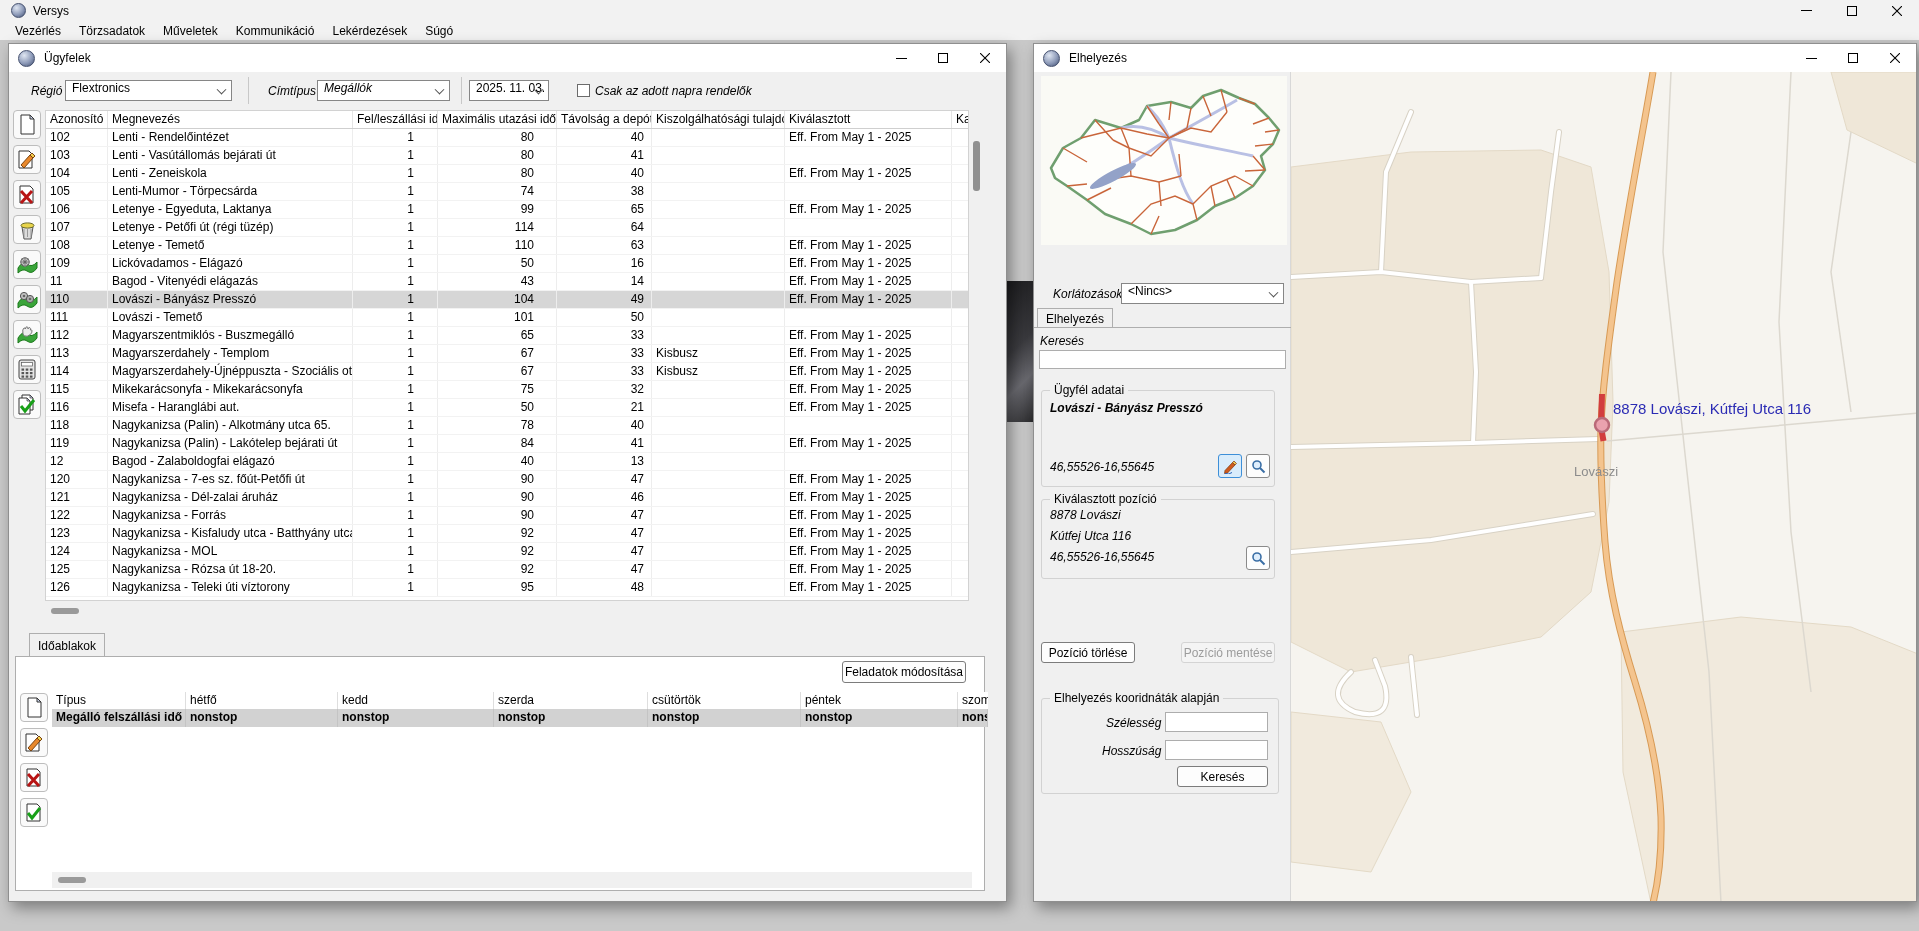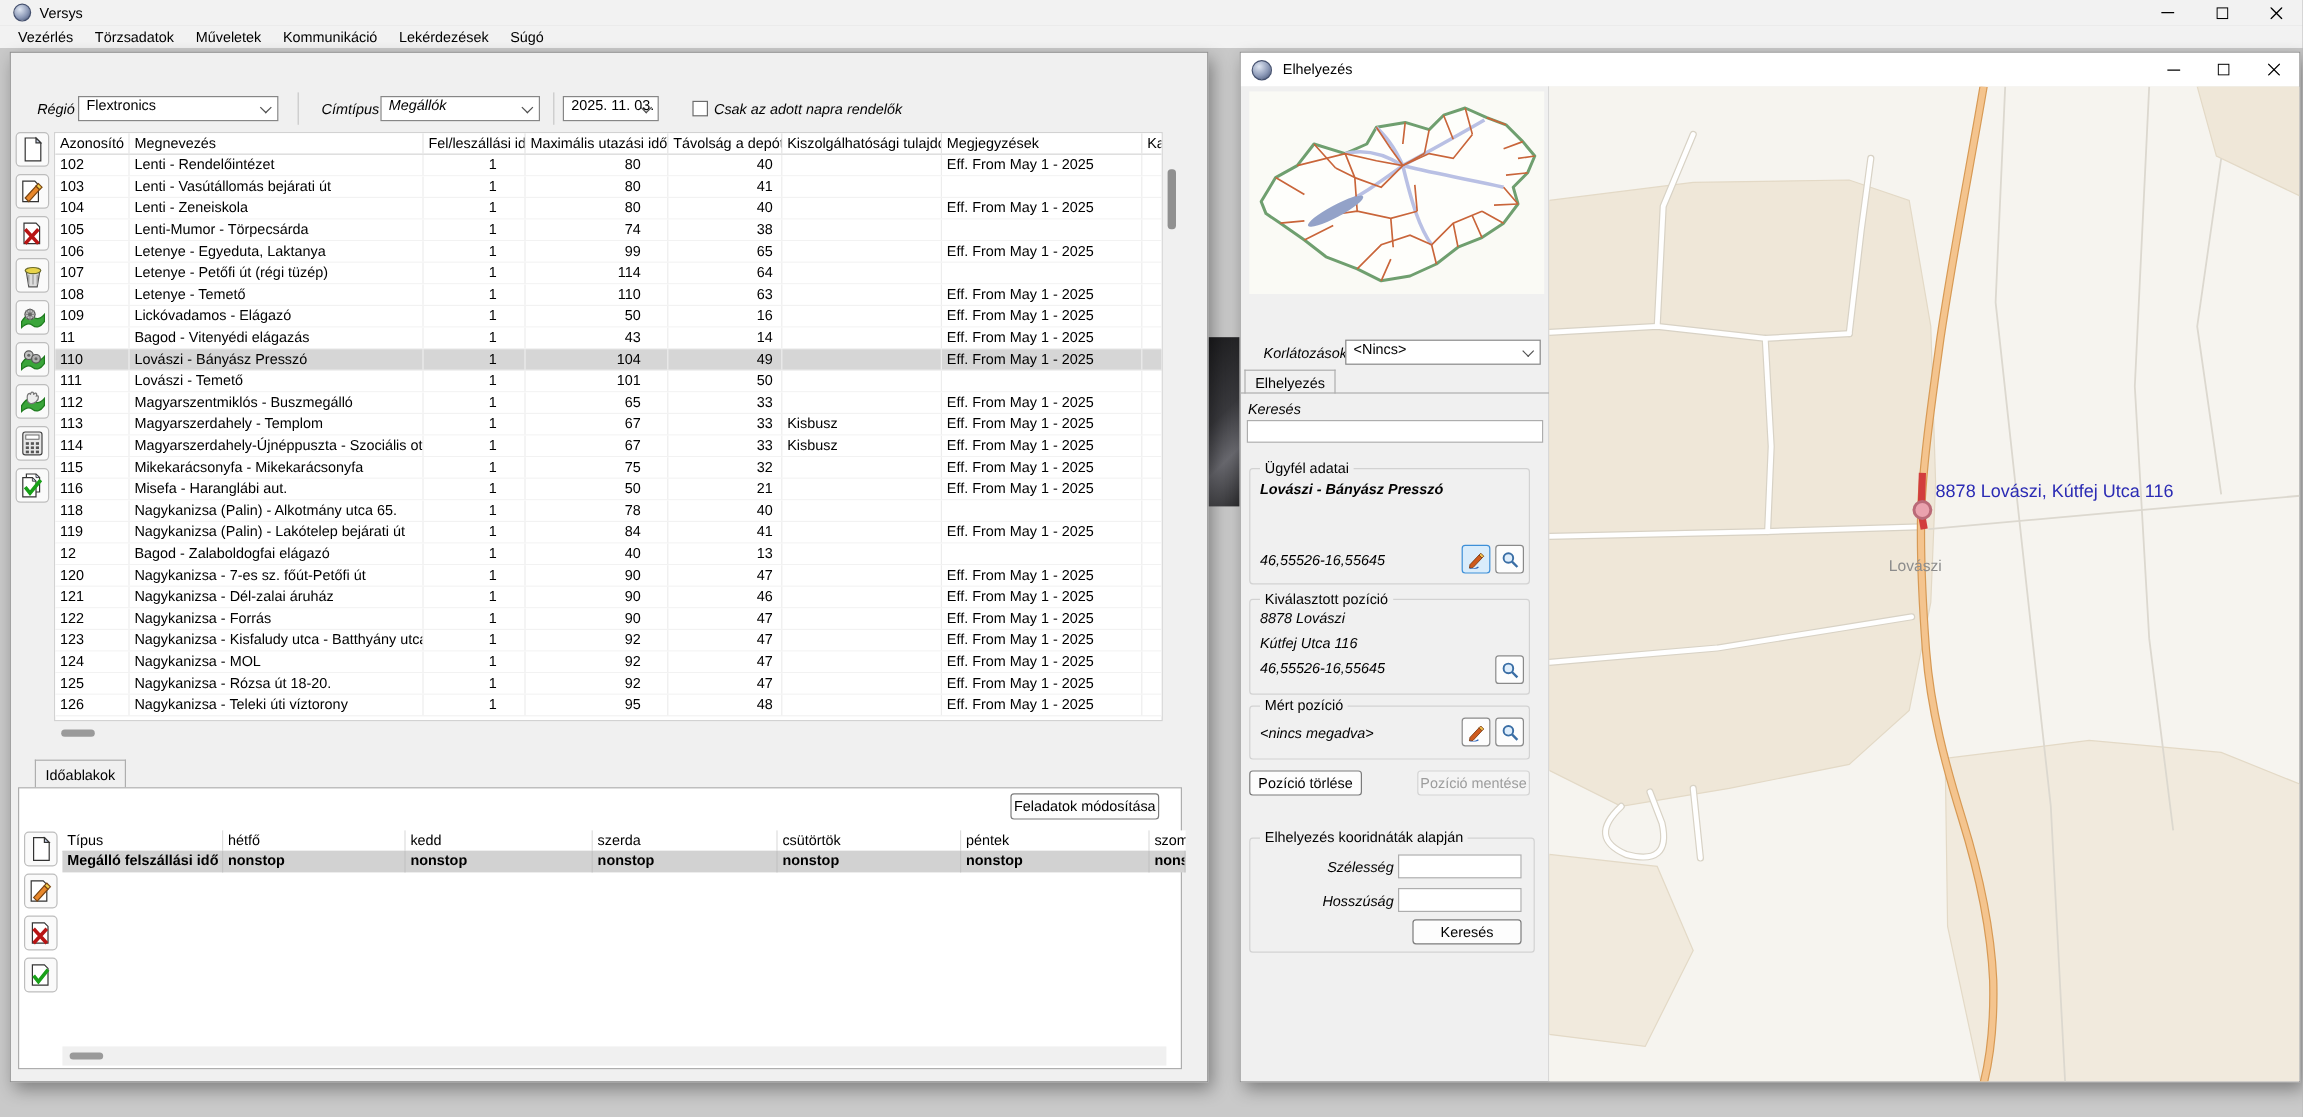--- a/index.html
+++ b/index.html
@@ -104,20 +104,41 @@
       <div class="menu-item">Műveletek</div>
       <div class="menu-item">Kommunikáció</div>
       <div class="menu-item">Lekérdezések</div>
       <div class="menu-item">Súgó</div>
     </div>
 
   <div class="mdi"></div>
   <div class="dark-patch"></div>
 
   <div class="win" style="left:8px;top:43px;width:999px;height:859px;">
+    <div class="tbar">
+      <div class="globe"></div>
+      <div class="tbar-title">Ügyfelek</div>
+      <div class="win-controls">
+        <div class="wc-btn">
+            <svg width="11" height="11">
+              <line x1="0" y1="5.5" x2="11" y2="5.5" stroke="#000" stroke-width="1"></line>
+            </svg>
+          </div>
+        <div class="wc-btn">
+            <svg width="10" height="10">
+              <rect x="0.5" y="0.5" width="9" height="9" fill="none" stroke="#000"></rect>
+            </svg>
+          </div>
+        <div class="wc-btn">
+            <svg width="10" height="10">
+              <path d="M0,0 L10,10 M10,0 L0,10" stroke="#000" stroke-width="1.1"></path>
+            </svg>
+          </div>
+      </div>
+    </div>
 
     <div class="lbl" style="left:22px;top:40px;">Régió</div>
     <div class="combo" style="left:56px;top:36px;width:167px;height:21px;">
       <span>Flextronics</span>
       <span class="chev"></span>
     </div>
     <div class="tsep" style="left:239px;top:33px;height:27px;"></div>
     <div class="lbl" style="left:259px;top:40px;">Címtípus</div>
     <div class="combo" style="left:308px;top:36px;width:133px;height:21px;font-style:italic;">
       <span>Megállók</span>
@@ -207,21 +228,21 @@
     </div>
 
     <div class="grid-area">
       <div class="grid-head">
           <div class="hc c0">Azonosító</div>
           <div class="hc c1">Megnevezés</div>
           <div class="hc c2 num">Fel/leszállási idő</div>
           <div class="hc c3 num">Maximális utazási idő</div>
           <div class="hc c4 num">Távolság a depótól</div>
           <div class="hc c5">Kiszolgálhatósági tulajdonsá</div>
-          <div class="hc c6">Megjegyzések</div>
+          <div class="hc c6">Kiválasztott</div>
           <div class="hc c7">Kapcs</div>
         </div>
       <div>
           <div class="trow">
             <div class="tc c0">102</div>
             <div class="tc c1">Lenti - Rendelőintézet</div>
             <div class="tc c2 num">1</div>
             <div class="tc c3 num">80</div>
             <div class="tc c4 num">40</div>
             <div class="tc c5"></div>
@@ -638,37 +659,20 @@
         <div class="lbl" style="left:8px;top:29px;">Kútfej Utca 116</div>
         <div class="lbl" style="left:8px;top:50px;">46,55526-16,55645</div>
         <div class="sqbtn" style="left:204px;top:46px;">
           <svg width="15" height="15">
               <circle cx="6" cy="6" r="4" fill="#dfeefc" stroke="#3a6ea5" stroke-width="1.6"></circle>
               <line x1="9" y1="9" x2="13.5" y2="13.5" stroke="#3a6ea5" stroke-width="2"></line>
             </svg>
         </div>
       </div>
 
-      <div class="group" style="left:7px;top:516px;width:234px;height:45px;">
-        <div class="legend">Mért pozíció</div>
-        <div class="lbl" style="left:8px;top:15px;">&lt;nincs megadva&gt;</div>
-        <div class="sqbtn" style="left:176px;top:9px;">
-          <svg width="15" height="15">
-              <path d="M2,11.5 L9.5,3.5 L12,6 L4.5,14 L1.5,14.5 Z" fill="#cf5a1d" stroke="#7a3810" stroke-width="0.7"></path>
-              <path d="M9.5,3.5 l1.5,-1.5 l2.5,2.5 l-1.5,1.5 z" fill="#f2c24e" stroke="#7a3810" stroke-width="0.7"></path>
-              <path d="M2,14.5 q4,1.5 7,-1" stroke="#2a62b8" fill="none"></path>
-            </svg>
-        </div>
-        <div class="sqbtn" style="left:204px;top:9px;">
-          <svg width="15" height="15">
-              <circle cx="6" cy="6" r="4" fill="#dfeefc" stroke="#3a6ea5" stroke-width="1.6"></circle>
-              <line x1="9" y1="9" x2="13.5" y2="13.5" stroke="#3a6ea5" stroke-width="2"></line>
-            </svg>
-        </div>
-      </div>
 
       <div class="btn" style="left:7px;top:570px;width:94px;height:21px;">
         <span>Pozíció törlése</span>
       </div>
       <div class="btn disabled" style="left:147px;top:570px;width:94px;height:21px;">
         <span>Pozíció mentése</span>
       </div>
 
       <div class="group" style="left:7px;top:626px;width:238px;height:96px;">
         <div class="legend">Elhelyezés kooridnáták alapján</div>

